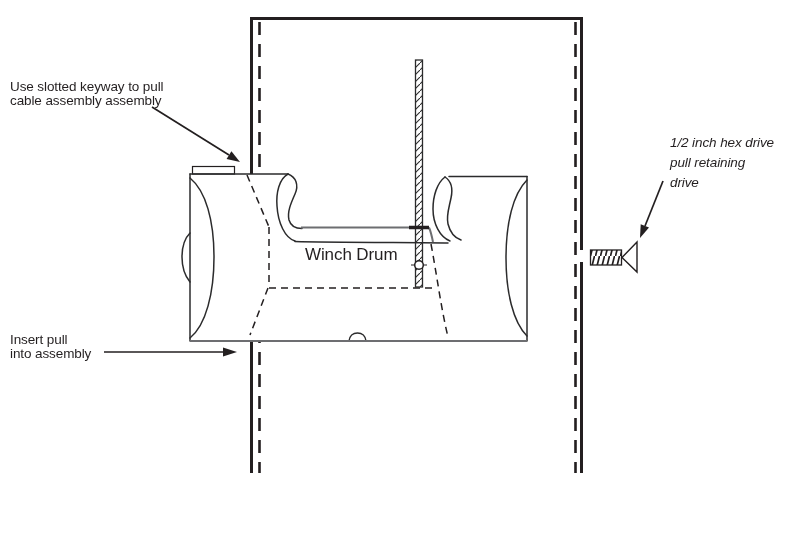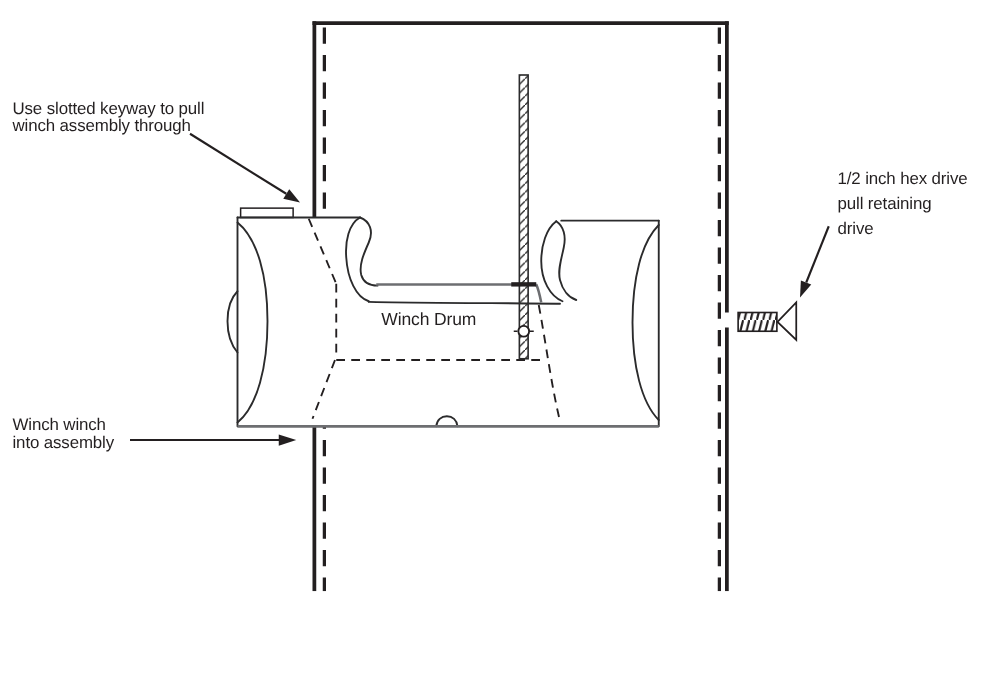--- a/index.html
+++ b/index.html
@@ -113,29 +113,29 @@
       </g>
       <g>
         <path d="M 663,181 L 645,226" fill="none"></path>
         <polygon points="640,238 640.7,224.3 649.0,227.6" stroke="none"></polygon>
       </g>
     </g>
   </svg>
 
   <div class="label" style="left:10px;top:80px;">
     <span>Use slotted keyway to pull</span>
-    <span>winch assembly through</span>
+    <span>cable assembly assembly</span>
   </div>
 
-  <div class="label" style="left:305px;top:248px;font-size:14px;">Winch Drum</div>
+  <div class="label" style="left:305px;top:248px;font-size:17px;">Winch Drum</div>
 
   <div class="label" style="left:10px;top:333px;">
-    <span>Winch winch</span>
+    <span>Insert pull</span>
     <span>into assembly</span>
   </div>
 
-  <div class="label screw" style="left:670px;top:133px;">
+  <div class="label screw" style="left:670px;top:133px;font-style:italic;">
     <span>1/2 inch hex drive</span>
     <span>pull retaining</span>
     <span>drive</span>
   </div>
 
 </div>
 
 </body></html>

